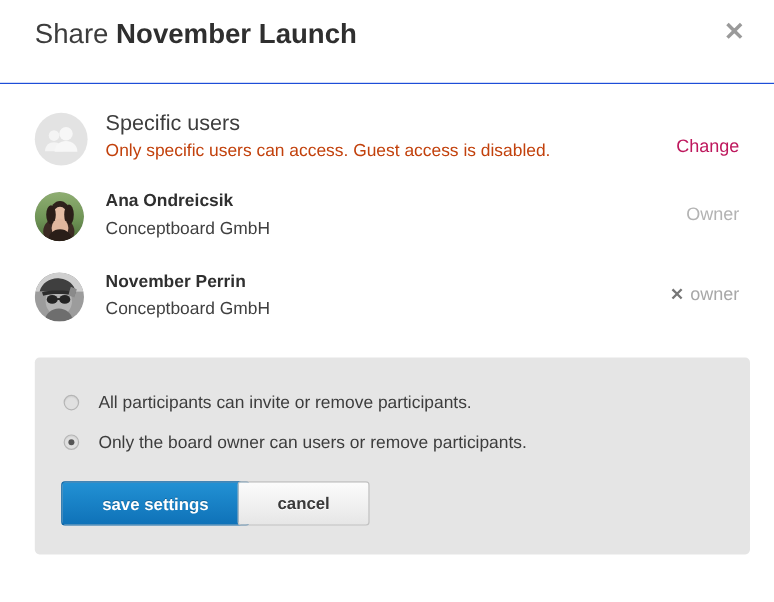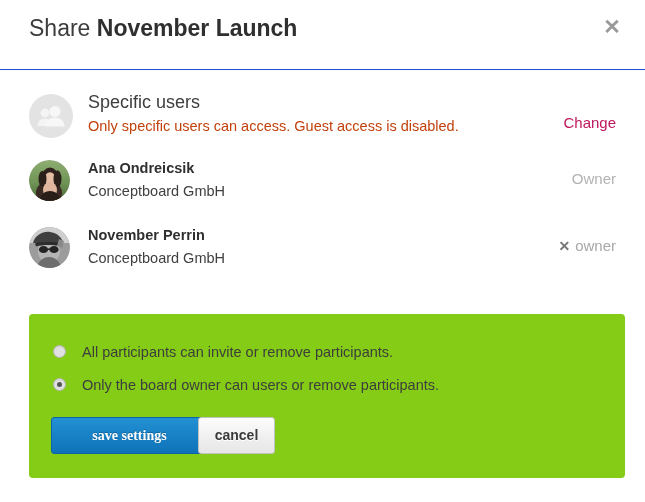--- a/index.html
+++ b/index.html
@@ -151,24 +151,24 @@
     font-weight: bold;
     color: #767676;
     font-size: 14px;
     margin-right: 5px;
   }
 
   
   .settings-panel {
     position: absolute;
     left: 29px;
-    top: 314px;
+    top: 298px;
     width: 596px;
     height: 164px;
-    background: #84cc16;
+    background: #e5e5e5;
     border-radius: 4px;
     box-sizing: border-box;
   }
   .radio-option {
     position: absolute;
     left: 24px;
     height: 22px;
   }
   .radio-option.opt0 { top: 28px; }
   .radio-option.opt1 { top: 61px; }
@@ -220,26 +220,25 @@
   .btn-save {
     left: 22px;
     top: 103px;
     width: 157px;
     height: 37px;
     line-height: 36px;
     color: #ffffff;
     background: linear-gradient(to bottom, #2291d4 0%, #0f72b8 100%);
     border: 1px solid #0c66a6;
     text-shadow: 0 -1px 0 rgba(0,0,0,0.25);
-    font-family: Liberation Serif, serif;
   }
   .btn-cancel {
     left: 169px;
     top: 103px;
-    width: 77px;
+    width: 110px;
     height: 37px;
     line-height: 35px;
     color: #3a3a3a;
     background: linear-gradient(to bottom, #fcfcfc 0%, #e6e6e6 100%);
     border: 1px solid #c2c2c2;
     text-shadow: 0 1px 0 #ffffff;
   }
 </style>
 </head>
 <body>

